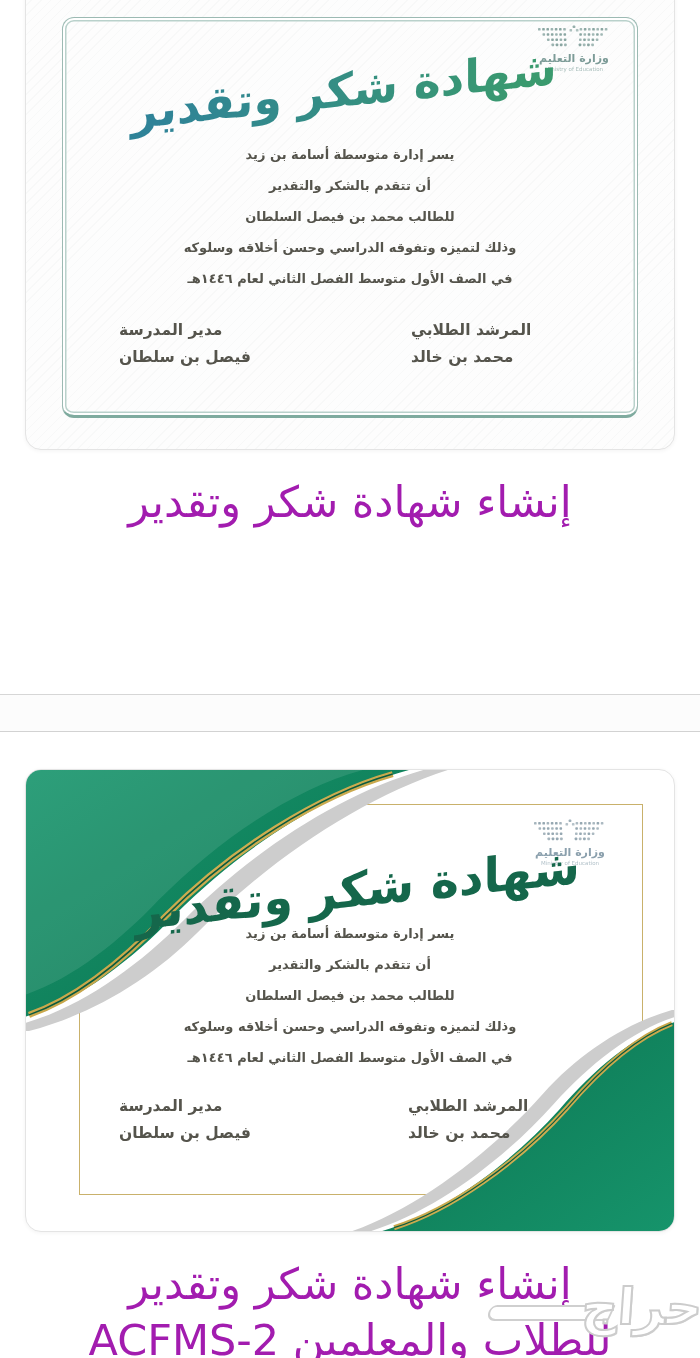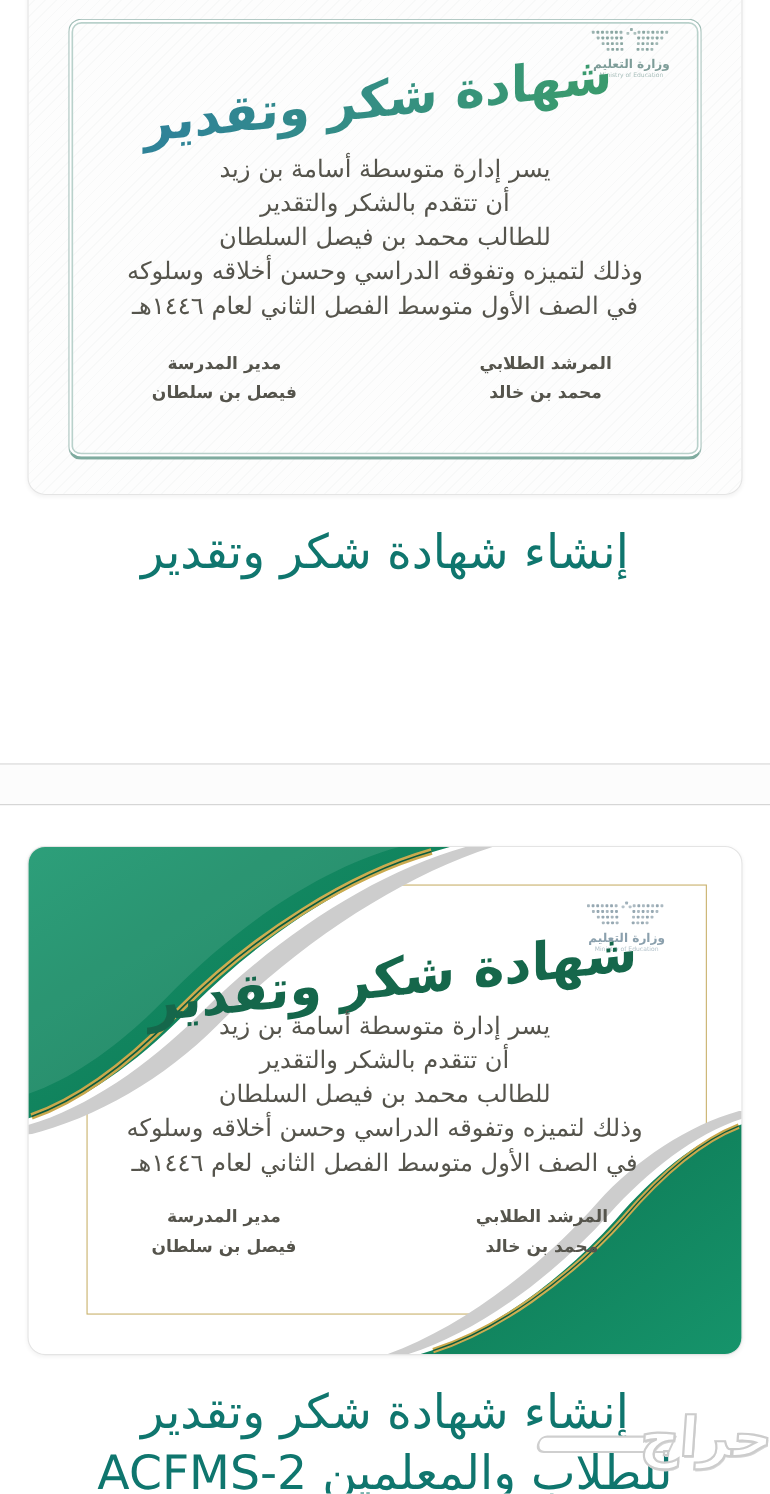--- a/index.html
+++ b/index.html
@@ -48,40 +48,40 @@
     left:88px;top:84px;width:460px;font-size:46px;
     background:linear-gradient(100deg,#2f8398 10%,#3a9a6e 90%);
     -webkit-background-clip:text;background-clip:text;color:transparent;
   }
   .callig-2{
     left:102px;top:88px;width:460px;font-size:48px;color:#15674b;
   }
   
   .cert-body{position:absolute;left:0;width:100%;text-align:center;}
   .cert-body .bline{
-    line-height:31px;font-size:22px;font-weight:normal;color:#55544c;
+    line-height:31px;font-size:13px;font-weight:bold;color:#55544c;
     white-space:nowrap;
   }
   .body-1{top:164px;}
   .body-2{top:148px;}
   
-  .sig{position:absolute;width:170px;text-align:center;}
+  .sig{position:absolute;width:170px;text-align:left;}
   .sig .role,.sig .name{
     font-size:15.5px;font-weight:bold;color:#55544c;line-height:27px;white-space:nowrap;}
   
   .gold-frame{
     position:absolute;left:53px;top:34px;width:562px;height:389px;
     border:1px solid #c9b16b;
   }
   .swoosh{position:absolute;pointer-events:none;}
   .swoosh-tl{left:-1px;top:-1px;width:432px;height:262px;}
   .swoosh-br{right:-1px;bottom:-1px;width:330px;height:222px;transform:rotate(180deg);}
   
   .caption{
-    position:absolute;left:0;right:0;text-align:center;color:#0f766e;
+    position:absolute;left:0;right:0;text-align:center;color:#a21caf;
     font-size:43px;line-height:56px;font-weight:400;
   }
   .caption-1{top:474px;}
   .caption-2{top:1256px;}
   
   .sep-band{position:absolute;left:0;right:0;top:695px;height:36px;background:#fcfcfc;}
   .sep-line{position:absolute;left:0;right:0;height:1px;background:#d6d6d6;}
   .sep-a{top:694px;}
   .sep-b{top:731px;background:#d2d2d2;}
   

